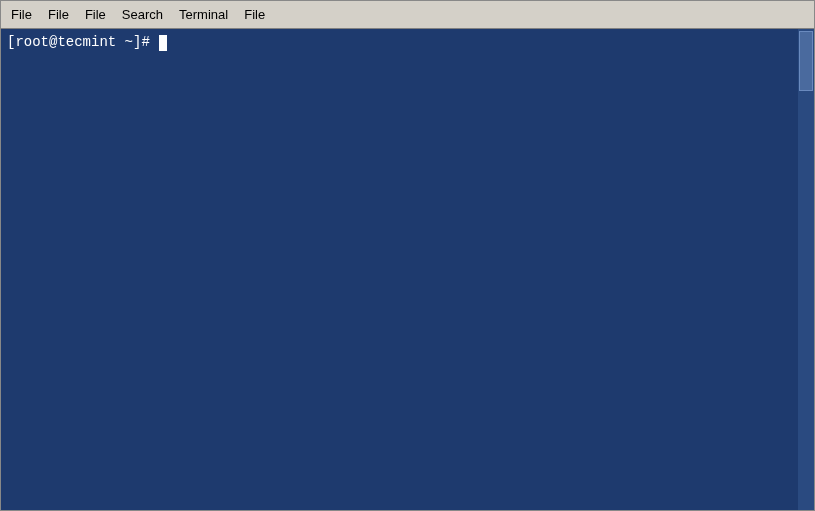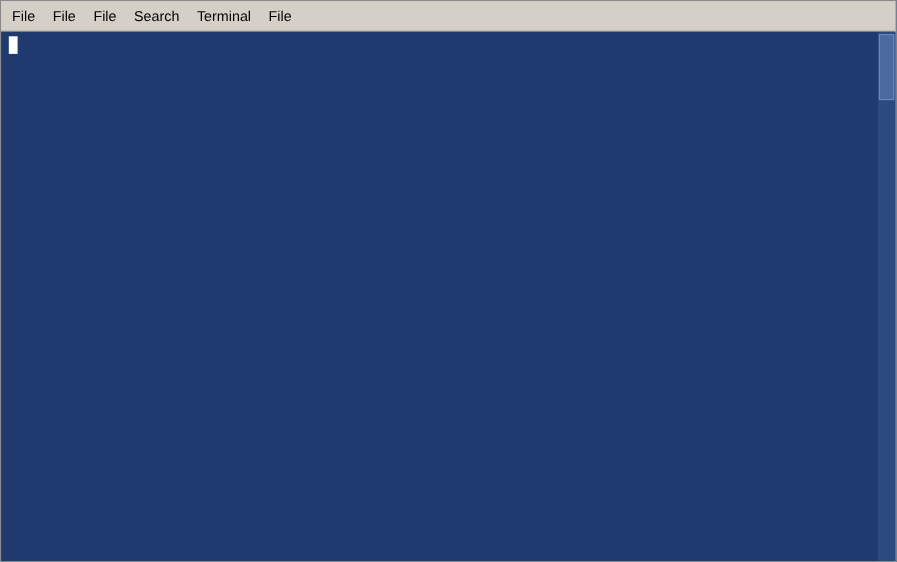--- a/index.html
+++ b/index.html
@@ -103,19 +103,19 @@
     <div class="menu-item">File</div>
     <div class="menu-item">File</div>
     <div class="menu-item">File</div>
     <div class="menu-item">Search</div>
     <div class="menu-item">Terminal</div>
     <div class="menu-item">File</div>
   </div>
 
   <div class="terminal-body">
     <div class="terminal-line">
-      <span class="cursor"></span>
+      <span>[root@tecmint ~]# </span><span class="cursor"></span>
     </div>
     <div class="scrollbar">
       <div class="scrollbar-thumb"></div>
     </div>
   </div>
 </div>
 
 </body></html>

